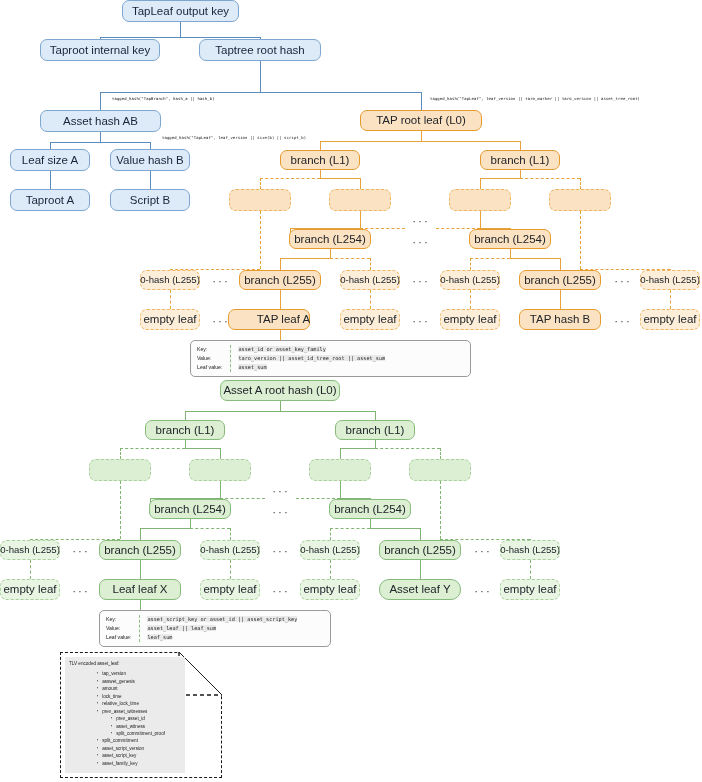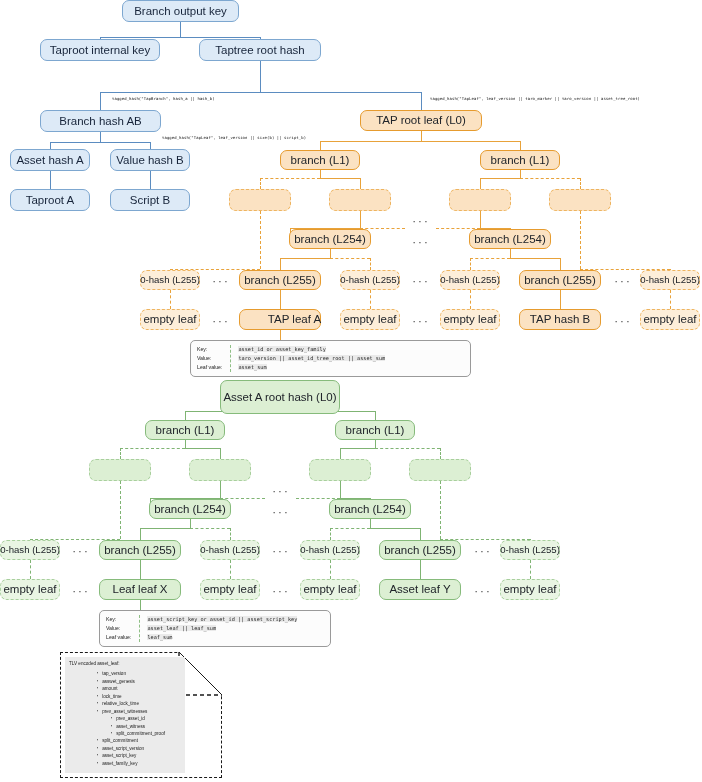--- a/index.html
+++ b/index.html
@@ -144,48 +144,48 @@
   .note-inner .hdr { margin-bottom: 3px; }
   .note-inner ul { margin: 0; padding-left: 28px; list-style: none; }
   .note-inner ul li::before { content: "\25AA"; margin-right: 4px; font-size: 3.4px; vertical-align: middle; }
   .note-inner ul ul { padding-left: 14px; }
 </style>
 </head>
 <body>
 
 <div id="canvas">
 
-  <div class="node blue" style="left:122px;top:0px;width:117px;height:22px;">Branch output key</div>
+  <div class="node blue" style="left:122px;top:0px;width:117px;height:22px;">TapLeaf output key</div>
 
   <div class="ln v c-blue" style="left:180px;top:22px;height:15px;"></div>
   <div class="ln h c-blue" style="left:100px;top:37px;width:160px;"></div>
   <div class="ln v c-blue" style="left:100px;top:37px;height:11px;"></div>
   <div class="ln v c-blue" style="left:260px;top:37px;height:11px;"></div>
 
   <div class="node blue" style="left:40px;top:39px;width:120px;height:22px;">Taproot internal key</div>
   <div class="node blue" style="left:199px;top:39px;width:122px;height:22px;">Taptree root hash</div>
 
   <div class="ln v c-blue" style="left:260px;top:61px;height:31px;"></div>
   <div class="ln h c-blue" style="left:100px;top:92px;width:321px;"></div>
   <div class="ln v c-blue" style="left:100px;top:92px;height:18px;"></div>
   <div class="ln v c-blue" style="left:421px;top:92px;height:18px;"></div>
 
   <div class="formula" style="left:112px;top:96px;">tagged_hash("TapBranch", hash_a || hash_b)</div>
   <div class="formula" style="left:430px;top:96px;">tagged_hash("TapLeaf", leaf_version || taro_marker || taro_version || asset_tree_root)</div>
 
-  <div class="node blue" style="left:40px;top:110px;width:121px;height:22px;">Branch hash AB</div>
+  <div class="node blue" style="left:40px;top:110px;width:121px;height:22px;">Asset hash AB</div>
 
   <div class="ln v c-blue" style="left:100px;top:132px;height:10px;"></div>
   <div class="ln h c-blue" style="left:50px;top:142px;width:100px;"></div>
   <div class="ln v c-blue" style="left:50px;top:142px;height:7px;"></div>
   <div class="ln v c-blue" style="left:150px;top:142px;height:7px;"></div>
 
   <div class="formula" style="left:162px;top:135px;">tagged_hash("TapLeaf", leaf_version || size(b) || script_b)</div>
 
-  <div class="node blue" style="left:10px;top:149px;width:80px;height:22px;">Asset hash A</div>
+  <div class="node blue" style="left:10px;top:149px;width:80px;height:22px;">Leaf size A</div>
   <div class="node blue" style="left:110px;top:149px;width:80px;height:22px;">Value hash B</div>
 
   <div class="ln v c-blue" style="left:50px;top:171px;height:18px;"></div>
   <div class="ln v c-blue" style="left:150px;top:171px;height:18px;"></div>
 
   <div class="node blue" style="left:10px;top:189px;width:80px;height:22px;">Taproot A</div>
   <div class="node blue" style="left:110px;top:189px;width:80px;height:22px;">Script B</div>
 
   <div class="node orange" style="left:360px;top:110px;width:122px;height:21px;">TAP root leaf (L0)</div>
 
@@ -264,21 +264,21 @@
 
   <div class="ln v c-orange dsh" style="left:170px;top:290px;height:19px;"></div>
   <div class="ln v c-orange" style="left:280px;top:290px;height:19px;"></div>
   <div class="ln v c-orange dsh" style="left:370px;top:290px;height:19px;"></div>
   <div class="ln v c-orange dsh" style="left:470px;top:290px;height:19px;"></div>
   <div class="ln v c-orange" style="left:560px;top:290px;height:19px;"></div>
   <div class="ln v c-orange dsh" style="left:670px;top:290px;height:19px;"></div>
 
   <div class="node orange dash" style="left:140px;top:309px;width:60px;height:21px;">empty leaf</div>
   <div class="ell" style="left:212px;top:314px;">···</div>
-  <div class="node orange" style="left:239px;top:309px;width:82px;height:21px;padding-left:29px;">TAP leaf A</div>
+  <div class="node orange" style="left:228px;top:309px;width:82px;height:21px;padding-left:29px;">TAP leaf A</div>
   <div class="node orange dash" style="left:340px;top:309px;width:60px;height:21px;">empty leaf</div>
   <div class="ell" style="left:412px;top:314px;">···</div>
   <div class="node orange dash" style="left:440px;top:309px;width:60px;height:21px;">empty leaf</div>
   <div class="node orange" style="left:519px;top:309px;width:82px;height:21px;">TAP hash B</div>
   <div class="ell" style="left:614px;top:314px;">···</div>
   <div class="node orange dash" style="left:640px;top:309px;width:60px;height:21px;">empty leaf</div>
 
   <div class="ln v c-orange" style="left:280px;top:330px;height:13px;"></div>
 
   <div class="kv" style="left:190px;top:340px;width:281px;">
@@ -287,21 +287,21 @@
       <div>Value:</div>
       <div>Leaf value:</div>
     </div>
     <div class="vals">
       <div><span>asset_id or asset_key_family</span></div>
       <div><span>taro_version || asset_id_tree_root || asset_sum</span></div>
       <div><span>asset_sum</span></div>
     </div>
   </div>
 
-  <div class="node green" style="left:220px;top:380px;width:120px;height:34px;">Asset A root hash (L0)</div>
+  <div class="node green" style="left:220px;top:380px;width:120px;height:21px;">Asset A root hash (L0)</div>
 
   <div class="ln v c-green" style="left:280px;top:401px;height:10px;"></div>
   <div class="ln h c-green" style="left:185px;top:411px;width:190px;"></div>
   <div class="ln v c-green" style="left:185px;top:411px;height:9px;"></div>
   <div class="ln v c-green" style="left:375px;top:411px;height:9px;"></div>
 
   <div class="node green" style="left:145px;top:420px;width:80px;height:20px;">branch (L1)</div>
   <div class="node green" style="left:335px;top:420px;width:80px;height:20px;">branch (L1)</div>
 
   <div class="ln v c-green" style="left:185px;top:440px;height:8px;"></div>
@@ -375,21 +375,21 @@
   <div class="ln v c-green dsh" style="left:330px;top:560px;height:19px;"></div>
   <div class="ln v c-green" style="left:420px;top:560px;height:19px;"></div>
   <div class="ln v c-green dsh" style="left:530px;top:560px;height:19px;"></div>
 
   <div class="node green dash" style="left:0px;top:579px;width:60px;height:21px;">empty leaf</div>
   <div class="ell" style="left:72px;top:584px;">···</div>
   <div class="node green" style="left:99px;top:579px;width:82px;height:21px;">Leaf leaf X</div>
   <div class="node green dash" style="left:200px;top:579px;width:60px;height:21px;">empty leaf</div>
   <div class="ell" style="left:272px;top:584px;">···</div>
   <div class="node green dash" style="left:300px;top:579px;width:60px;height:21px;">empty leaf</div>
-  <div class="node green" style="left:379px;top:579px;width:82px;height:21px;">Asset leaf Y</div>
+  <div class="node green" style="left:379px;top:579px;width:82px;height:21px;border-radius:10px;">Asset leaf Y</div>
   <div class="ell" style="left:474px;top:584px;">···</div>
   <div class="node green dash" style="left:500px;top:579px;width:60px;height:21px;">empty leaf</div>
 
   <div class="ln v c-green" style="left:140px;top:600px;height:12px;"></div>
 
   <div class="kv" style="left:99px;top:610px;width:232px;">
     <div class="labels">
       <div>Key:</div>
       <div>Value:</div>
       <div>Leaf value:</div>

